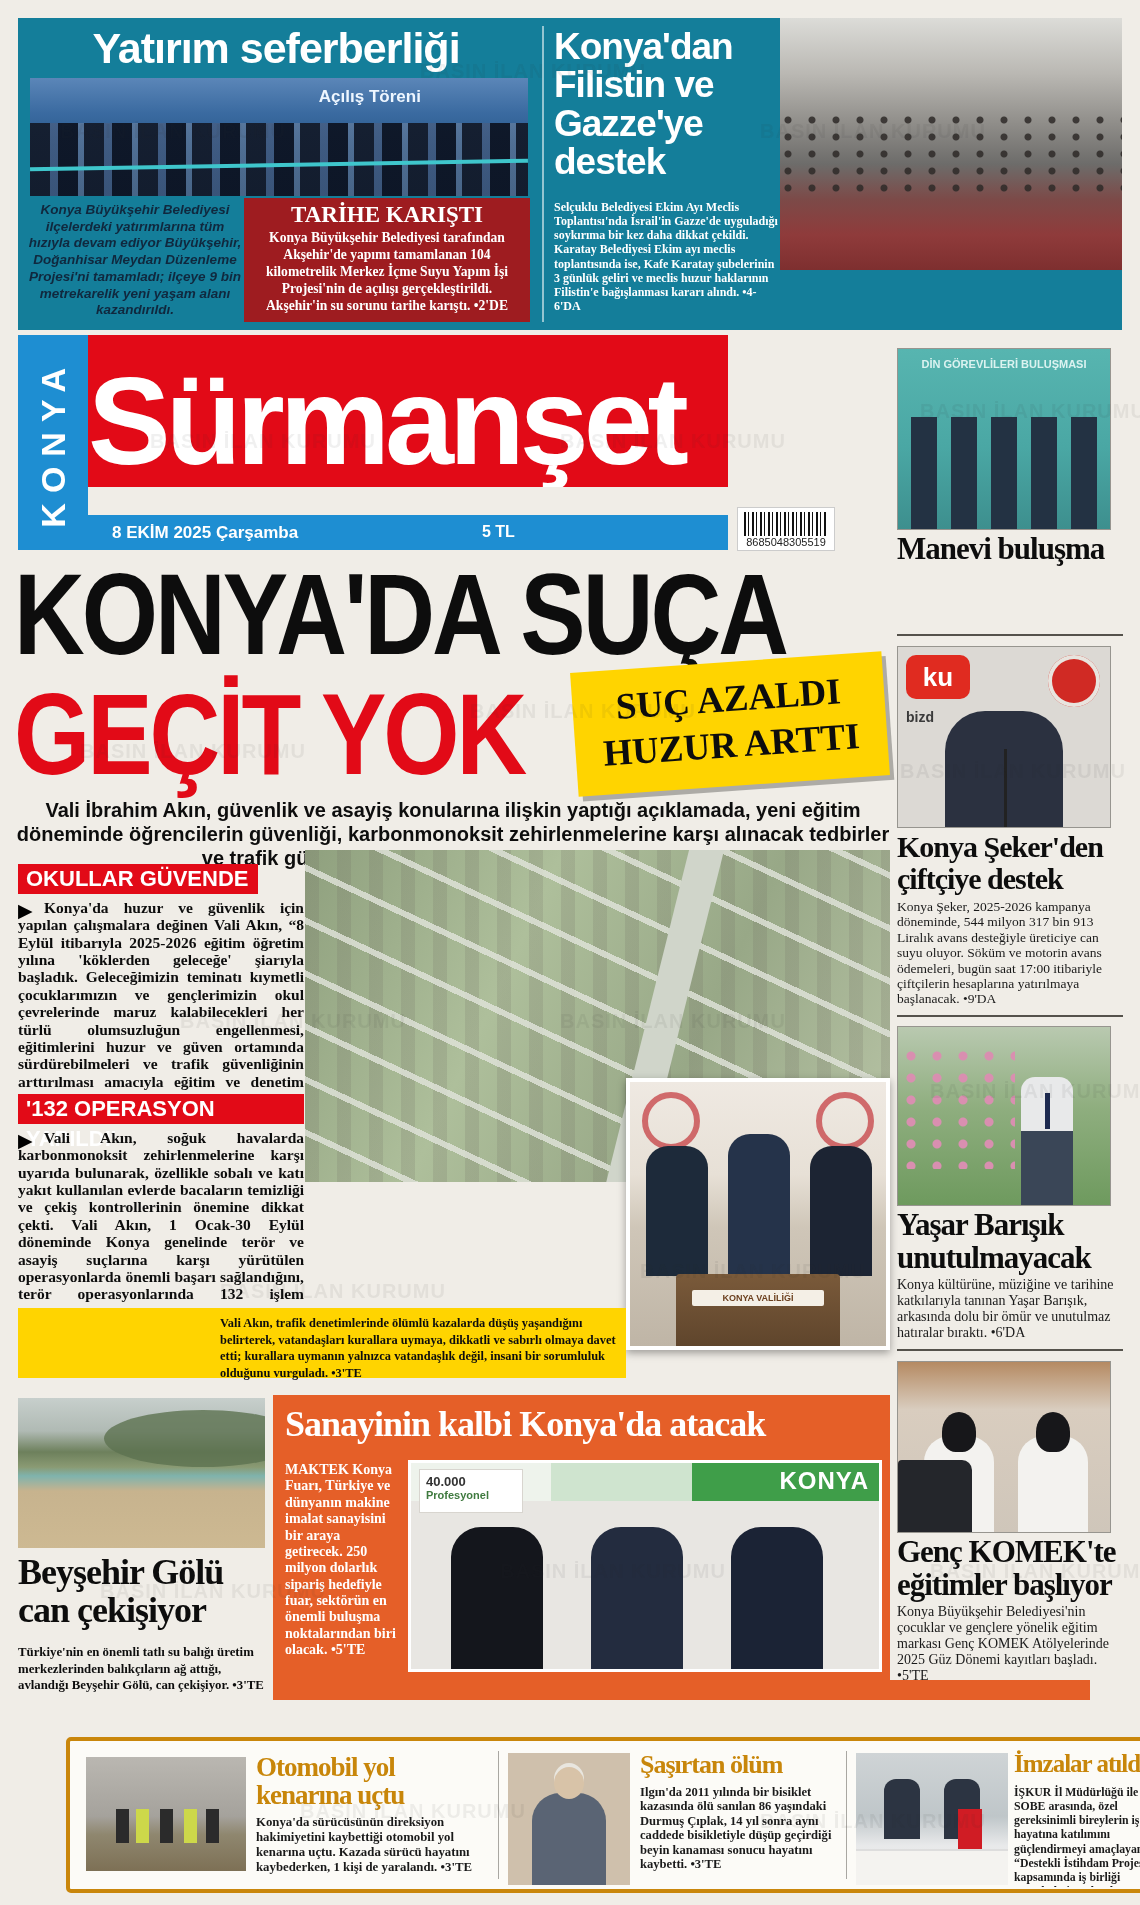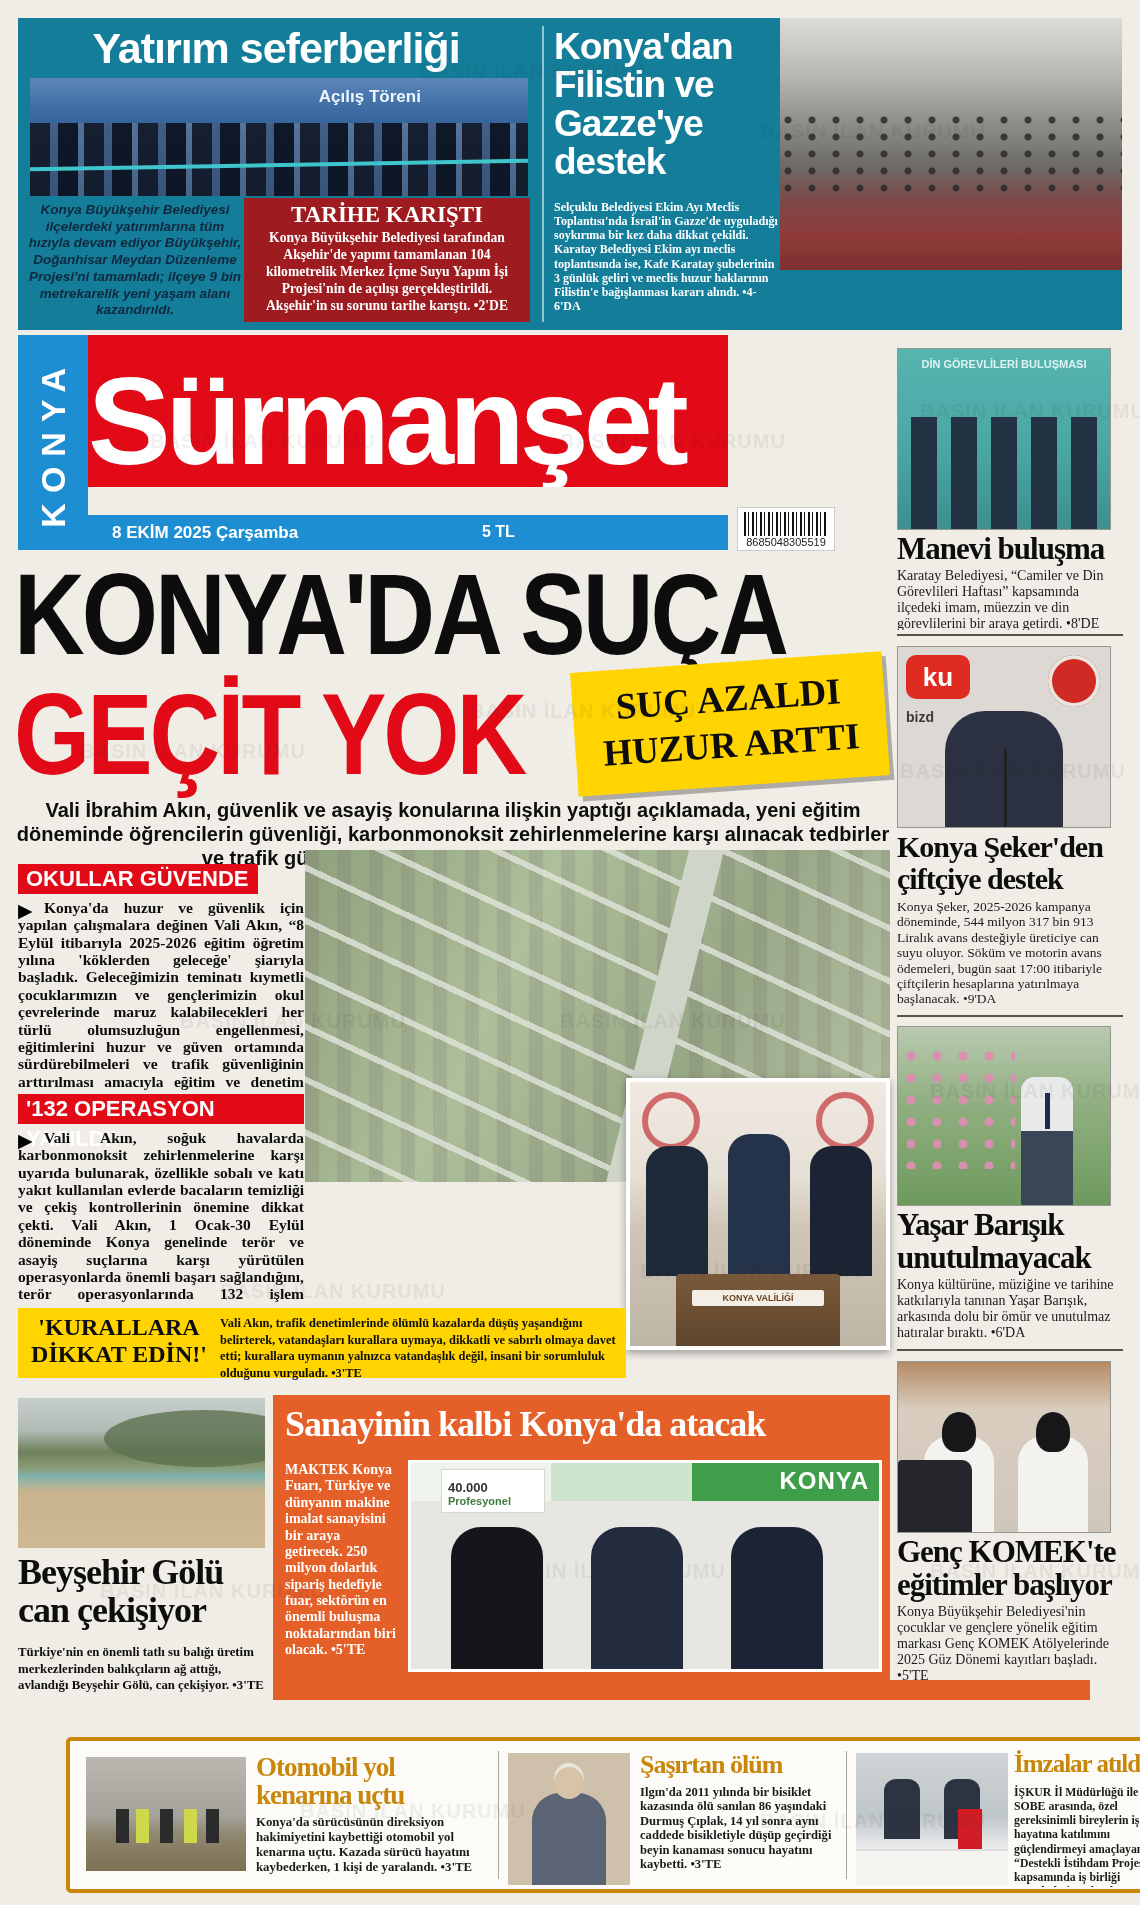--- a/index.html
+++ b/index.html
@@ -99,21 +99,21 @@
   .orange{left:273px;top:1395px;width:617px;height:285px;background:#e55f28;z-index:2;}
   .orange-band{left:273px;top:1680px;width:817px;height:20px;background:#e55f28;z-index:2;}
   .mk-title{left:285px;top:1403px;width:600px;font-family:"Liberation Serif",serif;font-weight:bold;
      font-size:36px;color:#fff;letter-spacing:-1px;z-index:3;}
   .mk-text{left:285px;top:1462px;width:116px;height:214px;font-family:"Liberation Serif",serif;font-weight:bold;
      font-size:14px;line-height:1.17;color:#fff;z-index:3;overflow:hidden;}
   .mk-photo{left:408px;top:1460px;width:468px;height:206px;border:3px solid #fff;background:#e8e6e2;overflow:hidden;z-index:3;}
   .mk-photo .gband{position:absolute;left:0;top:0;width:100%;height:38px;
      background:linear-gradient(90deg,#eef3ec 0 30%,#cfe4cf 30% 60%,#3f9e49 60% 100%);}
   .mk-photo .card{position:absolute;left:8px;top:6px;width:104px;height:44px;background:#fff;border:1px solid #d8d5cf;
-     font-weight:bold;color:#333;padding:10px 6px;box-sizing:border-box;margin-left:22px;}
+     font-weight:bold;color:#333;padding:4px 6px;box-sizing:border-box;}
   .mk-photo .card .n{font-size:13px;} .mk-photo .card .p{font-size:11px;color:#3f7a3f;}
   .mk-photo .brand{position:absolute;right:10px;top:4px;color:#fff;font-weight:bold;font-size:24px;letter-spacing:1px;}
   .mk-photo .man{position:absolute;bottom:0;width:92px;height:142px;border-radius:30px 30px 0 0;}
   
   .sb-photo{left:897px;width:212px;border:1px solid #97958f;overflow:hidden;background:#ddd;}
   .sb-title{left:897px;width:226px;font-family:"Liberation Serif",serif;font-weight:bold;color:#0d0d0d;
      font-size:31px;line-height:1.05;letter-spacing:-1px;}
   .sb-text{left:897px;width:226px;font-family:"Liberation Serif",serif;font-size:14px;line-height:1.14;color:#1a1a1a;overflow:hidden;}
   .sb-div{left:897px;width:226px;height:2px;background:#55524c;}
   .p1{top:348px;height:180px;background:linear-gradient(180deg,#57b5b0 0%,#4aa7a4 55%,#3d8f8e 100%);}
@@ -243,21 +243,20 @@
     <div class="emb" style="right:12px;top:10px"></div>
     <div class="fig" style="left:16px;background:#1d2a3a"></div>
     <div class="fig" style="left:98px;background:#25334a;height:142px"></div>
     <div class="fig" style="left:180px;background:#1c2433"></div>
     <div class="podium">
       <div class="plaque">KONYA VALİLİĞİ</div>
     </div>
   </div>
 
   <div class="abs rules">
-    <div class="rtitle">'KURALLARA DİKKAT EDİN!'</div>
     <div class="rtext">Vali Akın, trafik denetimlerinde ölümlü kazalarda düşüş yaşandığını belirterek, vatandaşları kurallara uymaya, dikkatli ve sabırlı olmaya davet etti; kurallara uymanın yalnızca vatandaşlık değil, insani bir sorumluluk olduğunu vurguladı. •3'TE</div>
   </div>
 
   <div class="abs lake">
     <div class="hill"></div>
   </div>
   <div class="abs bey-title">Beyşehir Gölü can çekişiyor</div>
   <div class="abs bey-text">Türkiye'nin en önemli tatlı su balığı üretim merkezlerinden balıkçıların ağ attığı, avlandığı Beyşehir Gölü, can çekişiyor. •3'TE</div>
 
   <div class="abs orange"></div>
@@ -274,21 +273,20 @@
     <div class="man" style="left:40px;background:#14161c"></div>
     <div class="man" style="left:180px;background:#232c3f"></div>
     <div class="man" style="left:320px;background:#1b2335"></div>
   </div>
 
   <div class="abs sb-photo p1">
     <div class="lbl">DİN GÖREVLİLERİ BULUŞMASI</div>
     <div class="figs"></div>
   </div>
   <div class="abs sb-title" style="top:533px">Manevi buluşma</div>
-  <div class="abs sb-text" style="top:568px;height:62px">Karatay Belediyesi, “Camiler ve Din Görevlileri Haftası” kapsamında ilçedeki imam, müezzin ve din görevlilerini bir araya getirdi. •8'DE</div>
   <div class="abs sb-div" style="top:634px"></div>
 
   <div class="abs sb-photo p2">
     <div class="ku">ku</div>
     <div class="eagle"></div>
     <div class="biz">bizd</div>
     <div class="fig"></div>
     <div class="mic"></div>
   </div>
   <div class="abs sb-title" style="top:831px;font-size:30px">Konya Şeker'den çiftçiye destek</div>

